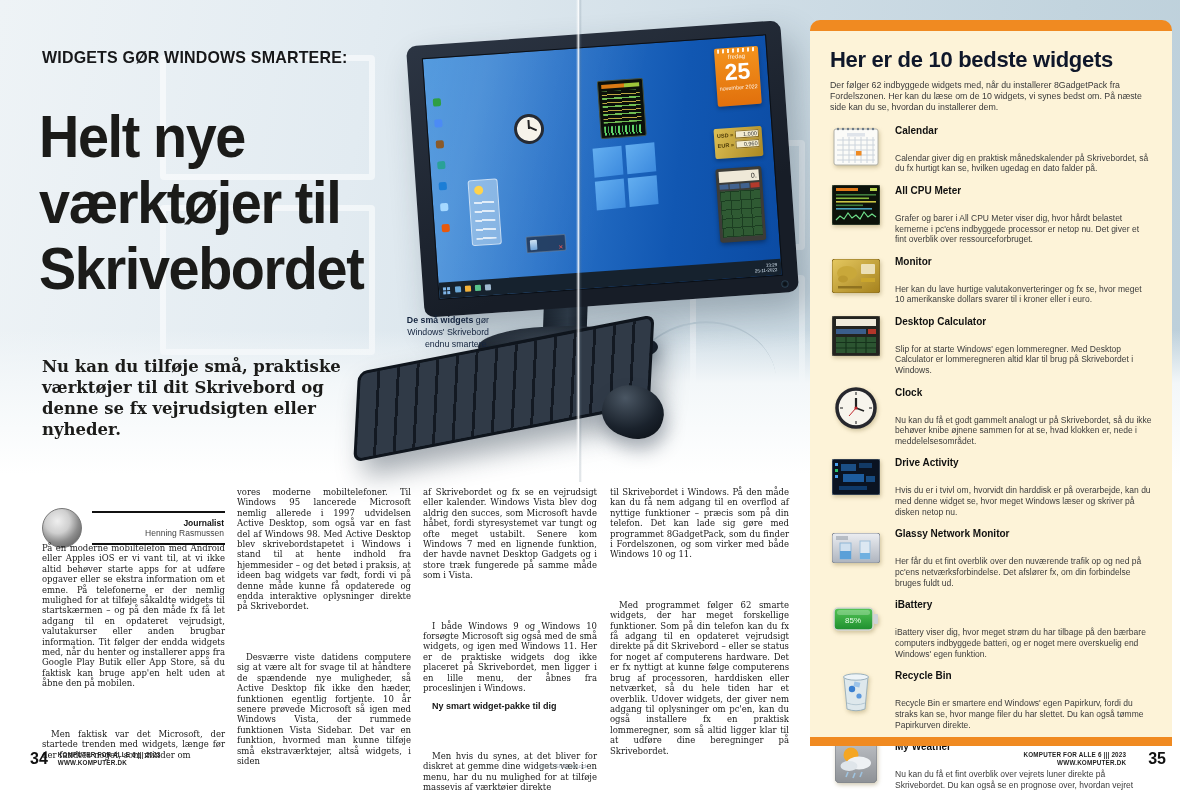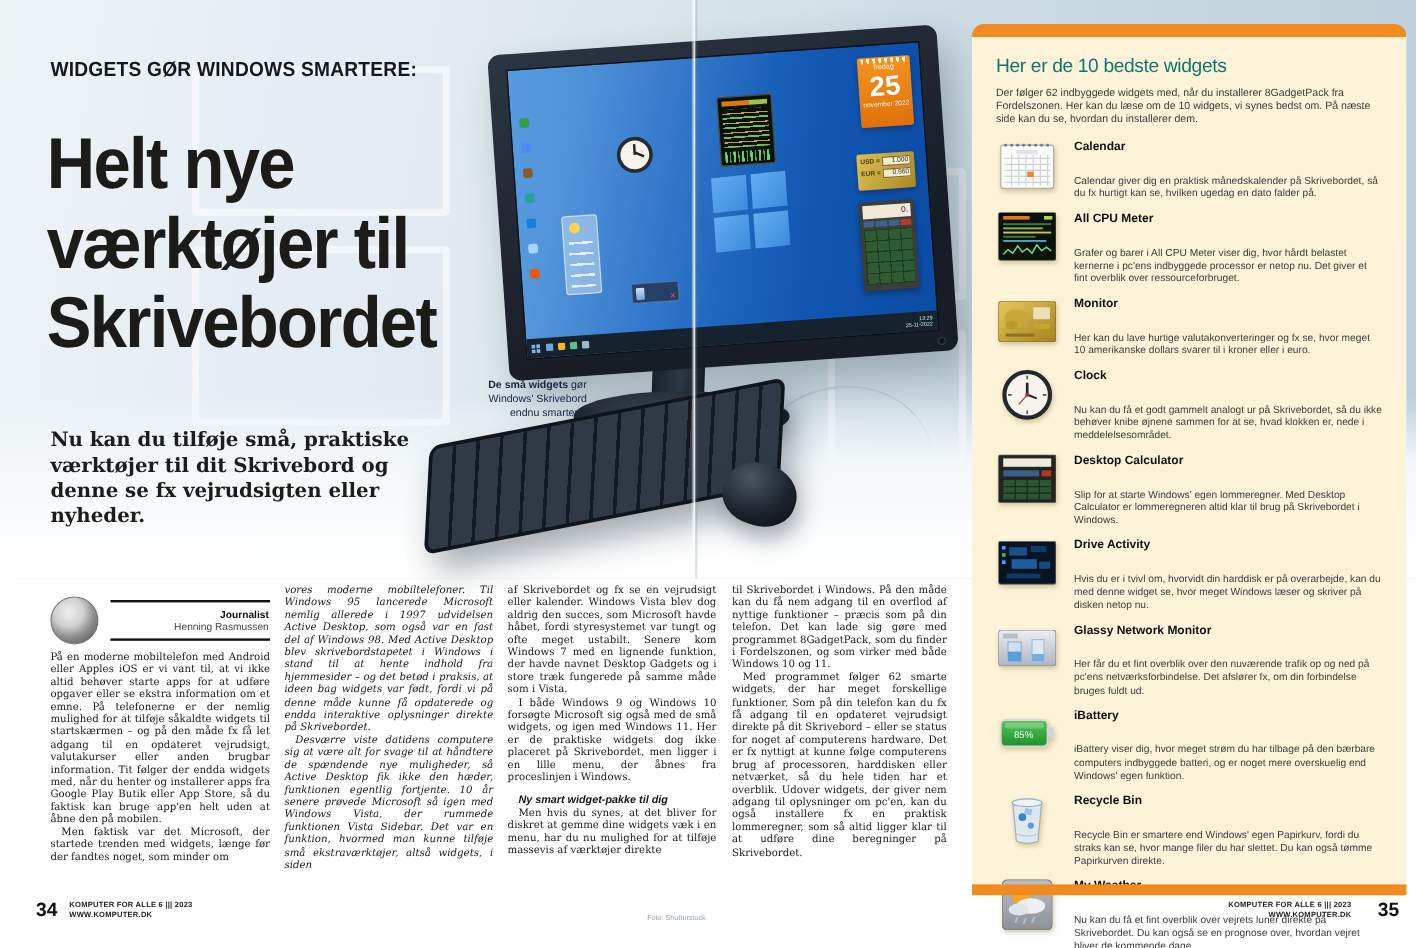--- a/index.html
+++ b/index.html
@@ -104,43 +104,43 @@
   .kicker{position:absolute;left:42px;top:48px;font-size:17px;font-weight:bold;color:#17181a;
         letter-spacing:.2px;transform:scaleX(.94);transform-origin:left;z-index:20;}
   .headline{position:absolute;left:39px;top:104px;font-size:60px;line-height:66px;font-weight:bold;
         color:#1b1b19;white-space:pre-line;letter-spacing:-1.5px;transform:scaleX(.93);transform-origin:left;z-index:20;}
   .standfirst{position:absolute;left:42px;top:356px;width:302px;font-family:"DejaVu Serif",serif;
         font-weight:bold;font-size:16.5px;line-height:21px;color:#1c1c1a;z-index:20;}
   .caption{position:absolute;left:385px;top:314px;width:104px;text-align:right;font-size:8.8px;
         line-height:12px;color:#14243e;z-index:20;}
   .caption b{font-weight:bold;}
   
-  .byline{position:absolute;left:42px;top:497px;width:183px;display:flex;align-items:center;z-index:20;}
+  .byline{position:absolute;left:42px;top:508px;width:183px;display:flex;align-items:center;z-index:20;}
   .avatar{width:40px;height:40px;border-radius:50%;flex:none;border:1px solid #777;
         background:radial-gradient(circle at 38% 32%,#efefef 0%,#cfcfcf 35%,#8d8d8d 60%,#4a4a4a 100%);}
   .byline-text{flex:1;margin-left:10px;border-top:2px solid #111;border-bottom:2px solid #111;
         padding:5px 1px;text-align:right;}
   .byline-role{font-size:8.5px;font-weight:bold;color:#111;line-height:10px;}
   .byline-name{font-size:8.5px;color:#444;line-height:10px;}
   .cols{position:absolute;left:42px;top:487px;width:748px;height:270px;z-index:20;
         font-family:"DejaVu Serif",serif;font-size:8.5px;line-height:10.4px;color:#191919;text-align:justify;}
   .col{position:absolute;top:0;}
   .col p{margin:0;}
-  .col p + p{text-indent:9px;}
+  .col p + p{text-indent:9px;margin-top:40px;}
   .col1{left:0;top:56px;width:183px;}
-  .col2{left:195px;width:174px;font-style:italic;}
+  .col2{left:195px;width:174px;}
   .col3{left:381px;width:174px;}
   .col4{left:568px;width:179px;}
   .subhead{font-family:"Liberation Sans",sans-serif;font-size:9px;font-weight:bold;color:#141414;
-        margin:7px 0 2px 0 !important;text-align:left;font-style:italic;}
+        margin:7px 0 2px 0 !important;text-align:left;}
   
   .sidebar{position:absolute;left:810px;top:20px;width:362px;height:726px;z-index:30;
         background:#fdf3d8;border-top:11px solid #f08a21;border-radius:10px 10px 0 0;padding:14px 20px 0 20px;}
   .sidebar:after{content:"";position:absolute;left:0;right:0;bottom:0;height:9px;background:#f08a21;}
-  .sb-title{font-size:16px;font-weight:normal;color:#0f766e;letter-spacing:-.3px;margin:2px 0 7px 0;}
+  .sb-title{font-size:22px;font-weight:bold;color:#0f172a;letter-spacing:-.3px;margin:2px 0 7px 0;}
   .sb-intro{font-size:8.8px;line-height:11.2px;color:#3a3a3a;width:330px;margin-bottom:11px;}
   .sb-item{display:flex;align-items:flex-start;margin-bottom:10.5px;}
   .wicon{width:52px;min-height:40px;flex:none;display:flex;align-items:center;justify-content:center;margin-right:13px;}
   .wicon svg{filter:drop-shadow(1px 2px 2px rgba(120,100,40,.35));}
   .sb-body{flex:1;}
   .sb-name{font-size:10px;font-weight:bold;color:#101010;line-height:12px;margin-bottom:1px;}
   .sb-desc{font-size:8.5px;line-height:10.8px;color:#3b3b3b;margin-top:16px;}
   
   .footer-left{position:absolute;left:30px;top:751px;display:flex;align-items:flex-start;z-index:20;}
   .footer-right{position:absolute;right:14px;top:751px;display:flex;align-items:flex-start;z-index:20;gap:12px;}
@@ -350,54 +350,54 @@
       </svg>
         </div>
       <div class="sb-body">
           <div class="sb-name">Monitor</div>
       <div class="sb-desc">Her kan du lave hurtige valutakonverteringer og fx se, hvor meget 10 amerikanske dollars svarer til i kroner eller i euro.</div>
         </div>
     </div>
 
     <div class="sb-item">
       <div class="wicon">
+          <svg width="48" height="40" viewBox="0 0 48 40">
+        <rect width="48" height="40" rx="2" fill="#23231f" stroke="#56524a"></rect>
+        <rect x="4" y="3" width="40" height="7" fill="#efeadb"></rect>
+        <rect x="4" y="13" width="30" height="5" fill="#3b5e8c"></rect>
+            <rect x="36" y="13" width="8" height="5" fill="#b3362a"></rect>
+        <rect x="4" y="21" width="40" height="16" fill="#2c5531"></rect>
+        <path d="M4 26.5h40M4 32h40M14 21v16M24 21v16M34 21v16" stroke="#16321c" stroke-width="1.2"></path>
+      </svg>
+        </div>
+      <div class="sb-body">
+          <div class="sb-name">Desktop Calculator</div>
+      <div class="sb-desc">Slip for at starte Windows' egen lommeregner. Med Desktop Calculator er lommeregneren altid klar til brug på Skrivebordet i Windows.</div>
+        </div>
+    </div>
+
+    <div class="sb-item">
+      <div class="wicon">
           <svg width="42" height="42" viewBox="0 0 42 42">
         <circle cx="21" cy="21" r="19" fill="#f7f4ec" stroke="#26272d" stroke-width="3.5"></circle>
         <g stroke="#555" stroke-width="1.4">
               <line x1="21" y1="5" x2="21" y2="8"></line>
               <line x1="21" y1="34" x2="21" y2="37"></line>
               <line x1="5" y1="21" x2="8" y2="21"></line>
               <line x1="34" y1="21" x2="37" y2="21"></line>
             </g>
         <line x1="21" y1="21" x2="21" y2="11" stroke="#222" stroke-width="2.2"></line>
         <line x1="21" y1="21" x2="29" y2="24" stroke="#222" stroke-width="1.7"></line>
         <line x1="21" y1="21" x2="14" y2="29" stroke="#c0262b" stroke-width="1"></line>
         <circle cx="21" cy="21" r="1.6" fill="#c0262b"></circle>
       </svg>
         </div>
       <div class="sb-body">
           <div class="sb-name">Clock</div>
       <div class="sb-desc">Nu kan du få et godt gammelt analogt ur på Skrivebordet, så du ikke behøver knibe øjnene sammen for at se, hvad klokken er, nede i meddelelsesområdet.</div>
-        </div>
-    </div>
-
-    <div class="sb-item">
-      <div class="wicon">
-          <svg width="48" height="40" viewBox="0 0 48 40">
-        <rect width="48" height="40" rx="2" fill="#23231f" stroke="#56524a"></rect>
-        <rect x="4" y="3" width="40" height="7" fill="#efeadb"></rect>
-        <rect x="4" y="13" width="30" height="5" fill="#3b5e8c"></rect>
-            <rect x="36" y="13" width="8" height="5" fill="#b3362a"></rect>
-        <rect x="4" y="21" width="40" height="16" fill="#2c5531"></rect>
-        <path d="M4 26.5h40M4 32h40M14 21v16M24 21v16M34 21v16" stroke="#16321c" stroke-width="1.2"></path>
-      </svg>
-        </div>
-      <div class="sb-body">
-          <div class="sb-name">Desktop Calculator</div>
-      <div class="sb-desc">Slip for at starte Windows' egen lommeregner. Med Desktop Calculator er lommeregneren altid klar til brug på Skrivebordet i Windows.</div>
         </div>
     </div>
 
     <div class="sb-item">
       <div class="wicon">
           <svg width="48" height="36" viewBox="0 0 48 36">
         <rect width="48" height="36" rx="2" fill="#0a1322" stroke="#5a6a7a"></rect>
         <rect x="3" y="4" width="3" height="3" fill="#49a0f0"></rect>
             <rect x="3" y="10" width="3" height="3" fill="#2cc06a"></rect>
             <rect x="3" y="16" width="3" height="3" fill="#49a0f0"></rect>

